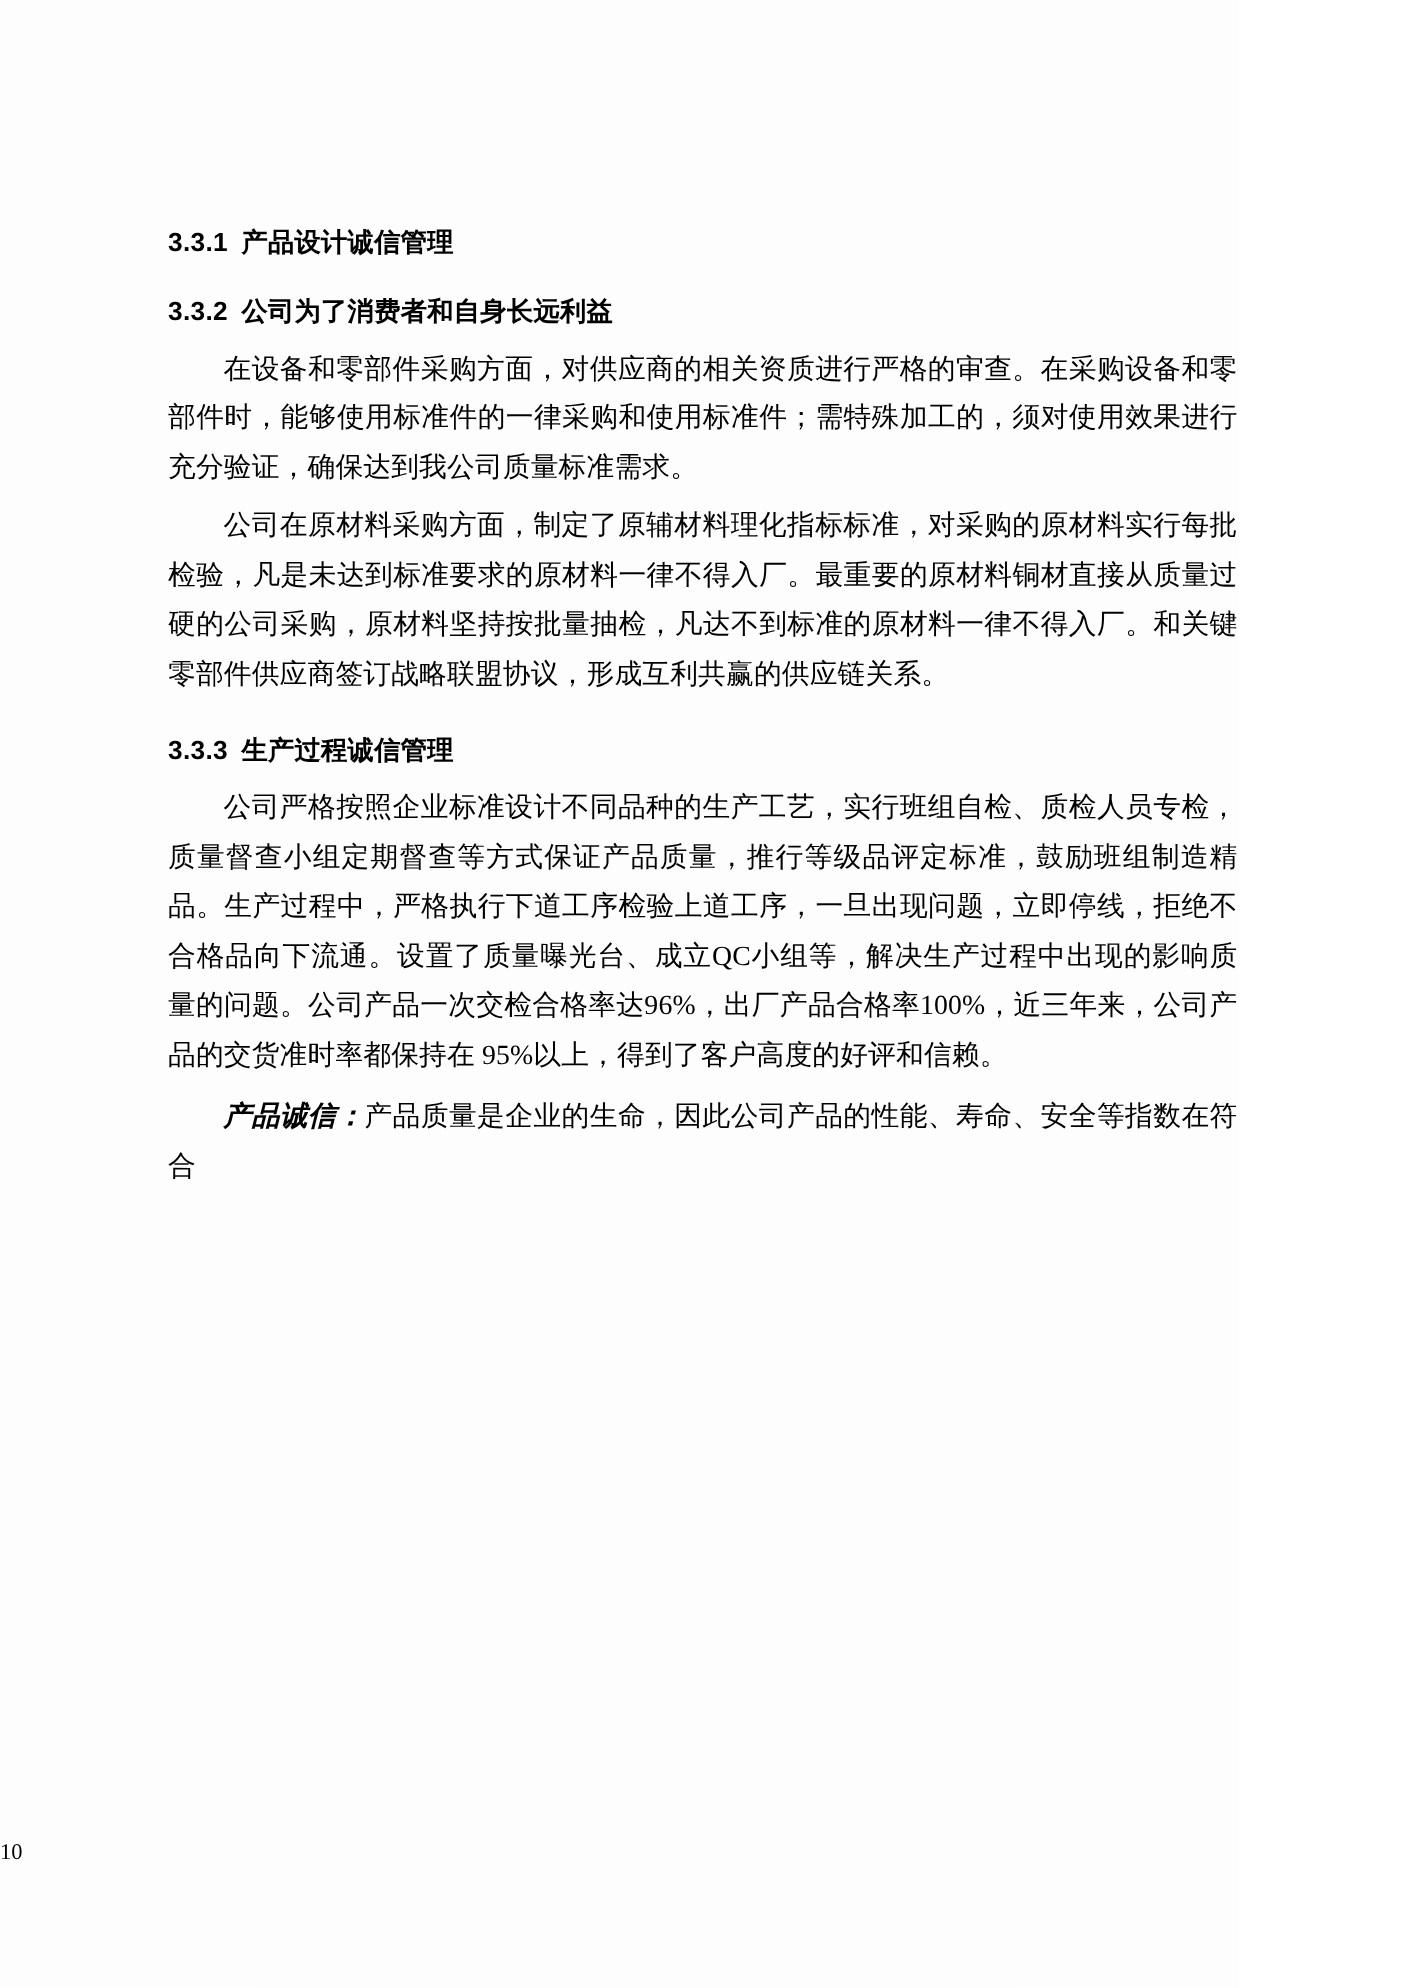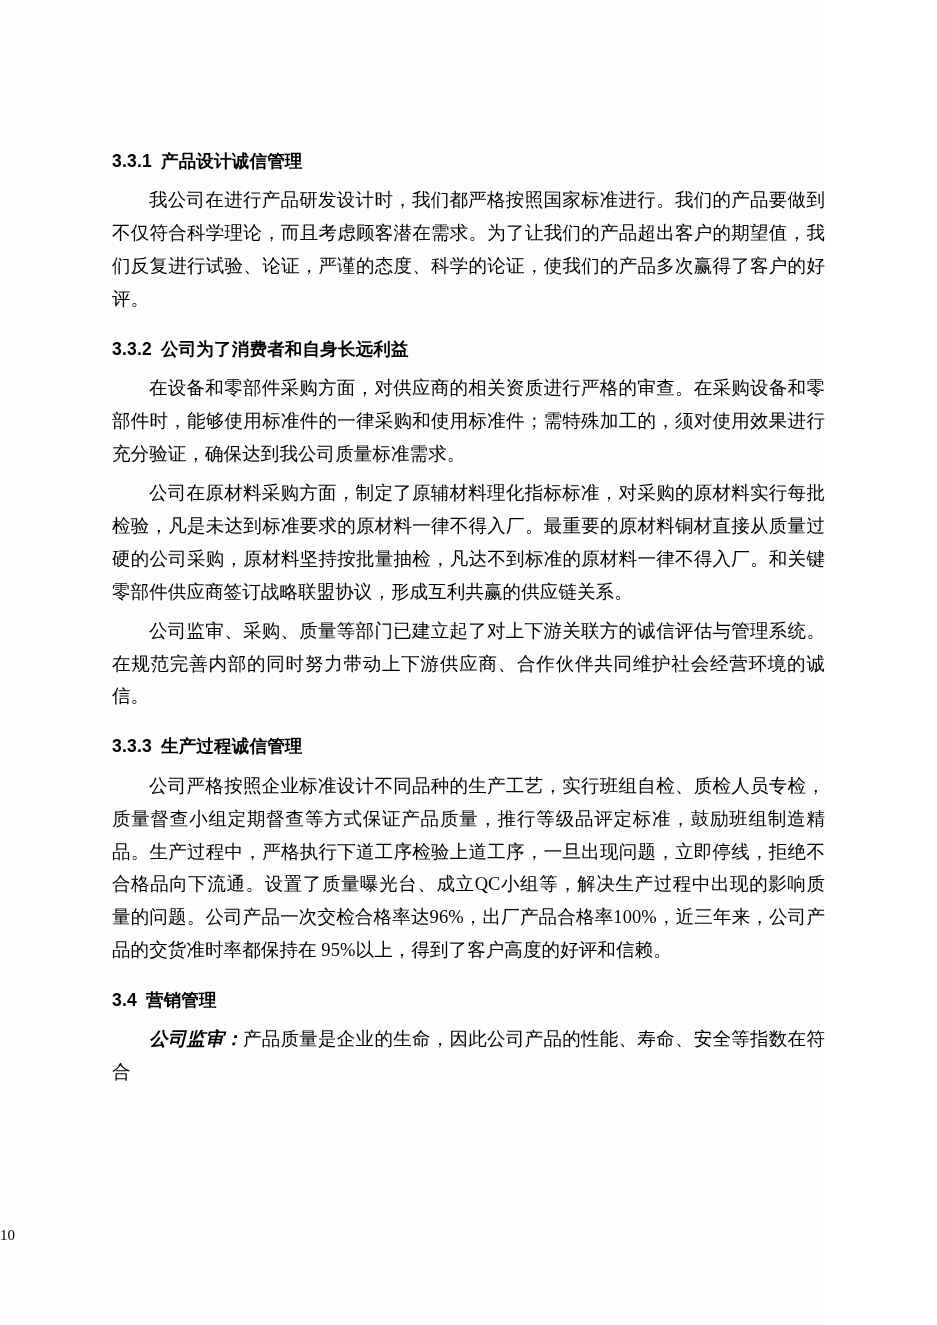--- a/index.html
+++ b/index.html
@@ -81,42 +81,37 @@
 </head>
 <body>
 
 <div class="page">
   <div class="doc-body">
 
     <div class="heading-block first">
       <h3 class="heading"><span class="heading-num">3.3.1</span><span>产品设计诚信管理</span></h3>
     </div>
     <div class="blk">
-      <p class="para">我公司在进行产品研发设计时，我们都严格按照国家标准进行。我们的产品要做到不仅符合科学理论，而且考虑顾客潜在需求。为了让我们的产品超出客户的期望值，我们反复进行试验、论证，严谨的态度、科学的论证，使我们的产品多次赢得了客户的好评。</p>
     </div>
 
     <div class="heading-block">
       <h3 class="heading"><span class="heading-num">3.3.2</span><span>公司为了消费者和自身长远利益</span></h3>
     </div>
     <div class="blk">
       <p class="para">在设备和零部件采购方面，对供应商的相关资质进行严格的审查。在采购设备和零部件时，能够使用标准件的一律采购和使用标准件；需特殊加工的，须对使用效果进行充分验证，确保达到我公司质量标准需求。</p>
       <p class="para">公司在原材料采购方面，制定了原辅材料理化指标标准，对采购的原材料实行每批检验，凡是未达到标准要求的原材料一律不得入厂。最重要的原材料铜材直接从质量过硬的公司采购，原材料坚持按批量抽检，凡达不到标准的原材料一律不得入厂。和关键零部件供应商签订战略联盟协议，形成互利共赢的供应链关系。</p>
-      <p class="para">公司监审、采购、质量等部门已建立起了对上下游关联方的诚信评估与管理系统。在规范完善内部的同时努力带动上下游供应商、合作伙伴共同维护社会经营环境的诚信。</p>
     </div>
 
     <div class="heading-block">
       <h3 class="heading"><span class="heading-num">3.3.3</span><span>生产过程诚信管理</span></h3>
     </div>
     <div class="blk">
       <p class="para">公司严格按照企业标准设计不同品种的生产工艺，实行班组自检、质检人员专检，质量督查小组定期督查等方式保证产品质量，推行等级品评定标准，鼓励班组制造精品。生产过程中，严格执行下道工序检验上道工序，一旦出现问题，立即停线，拒绝不合格品向下流通。设置了质量曝光台、成立QC小组等，解决生产过程中出现的影响质量的问题。公司产品一次交检合格率达96%，出厂产品合格率100%，近三年来，公司产品的交货准时率都保持在 95%以上，得到了客户高度的好评和信赖。</p>
     </div>
 
-    <div class="heading-block">
-      <h3 class="heading"><span class="heading-num">3.4</span><span>营销管理</span></h3>
-    </div>
 
 
-    <p class="para"><span class="lead">公司监审：</span><span>产品质量是企业的生命，因此公司产品的性能、寿命、安全等指数在符合</span></p>
+    <p class="para"><span class="lead">产品诚信：</span><span>产品质量是企业的生命，因此公司产品的性能、寿命、安全等指数在符合</span></p>
 
   </div>
 
   <div class="pagenum">10</div>
 </div>
 
 </body></html>

